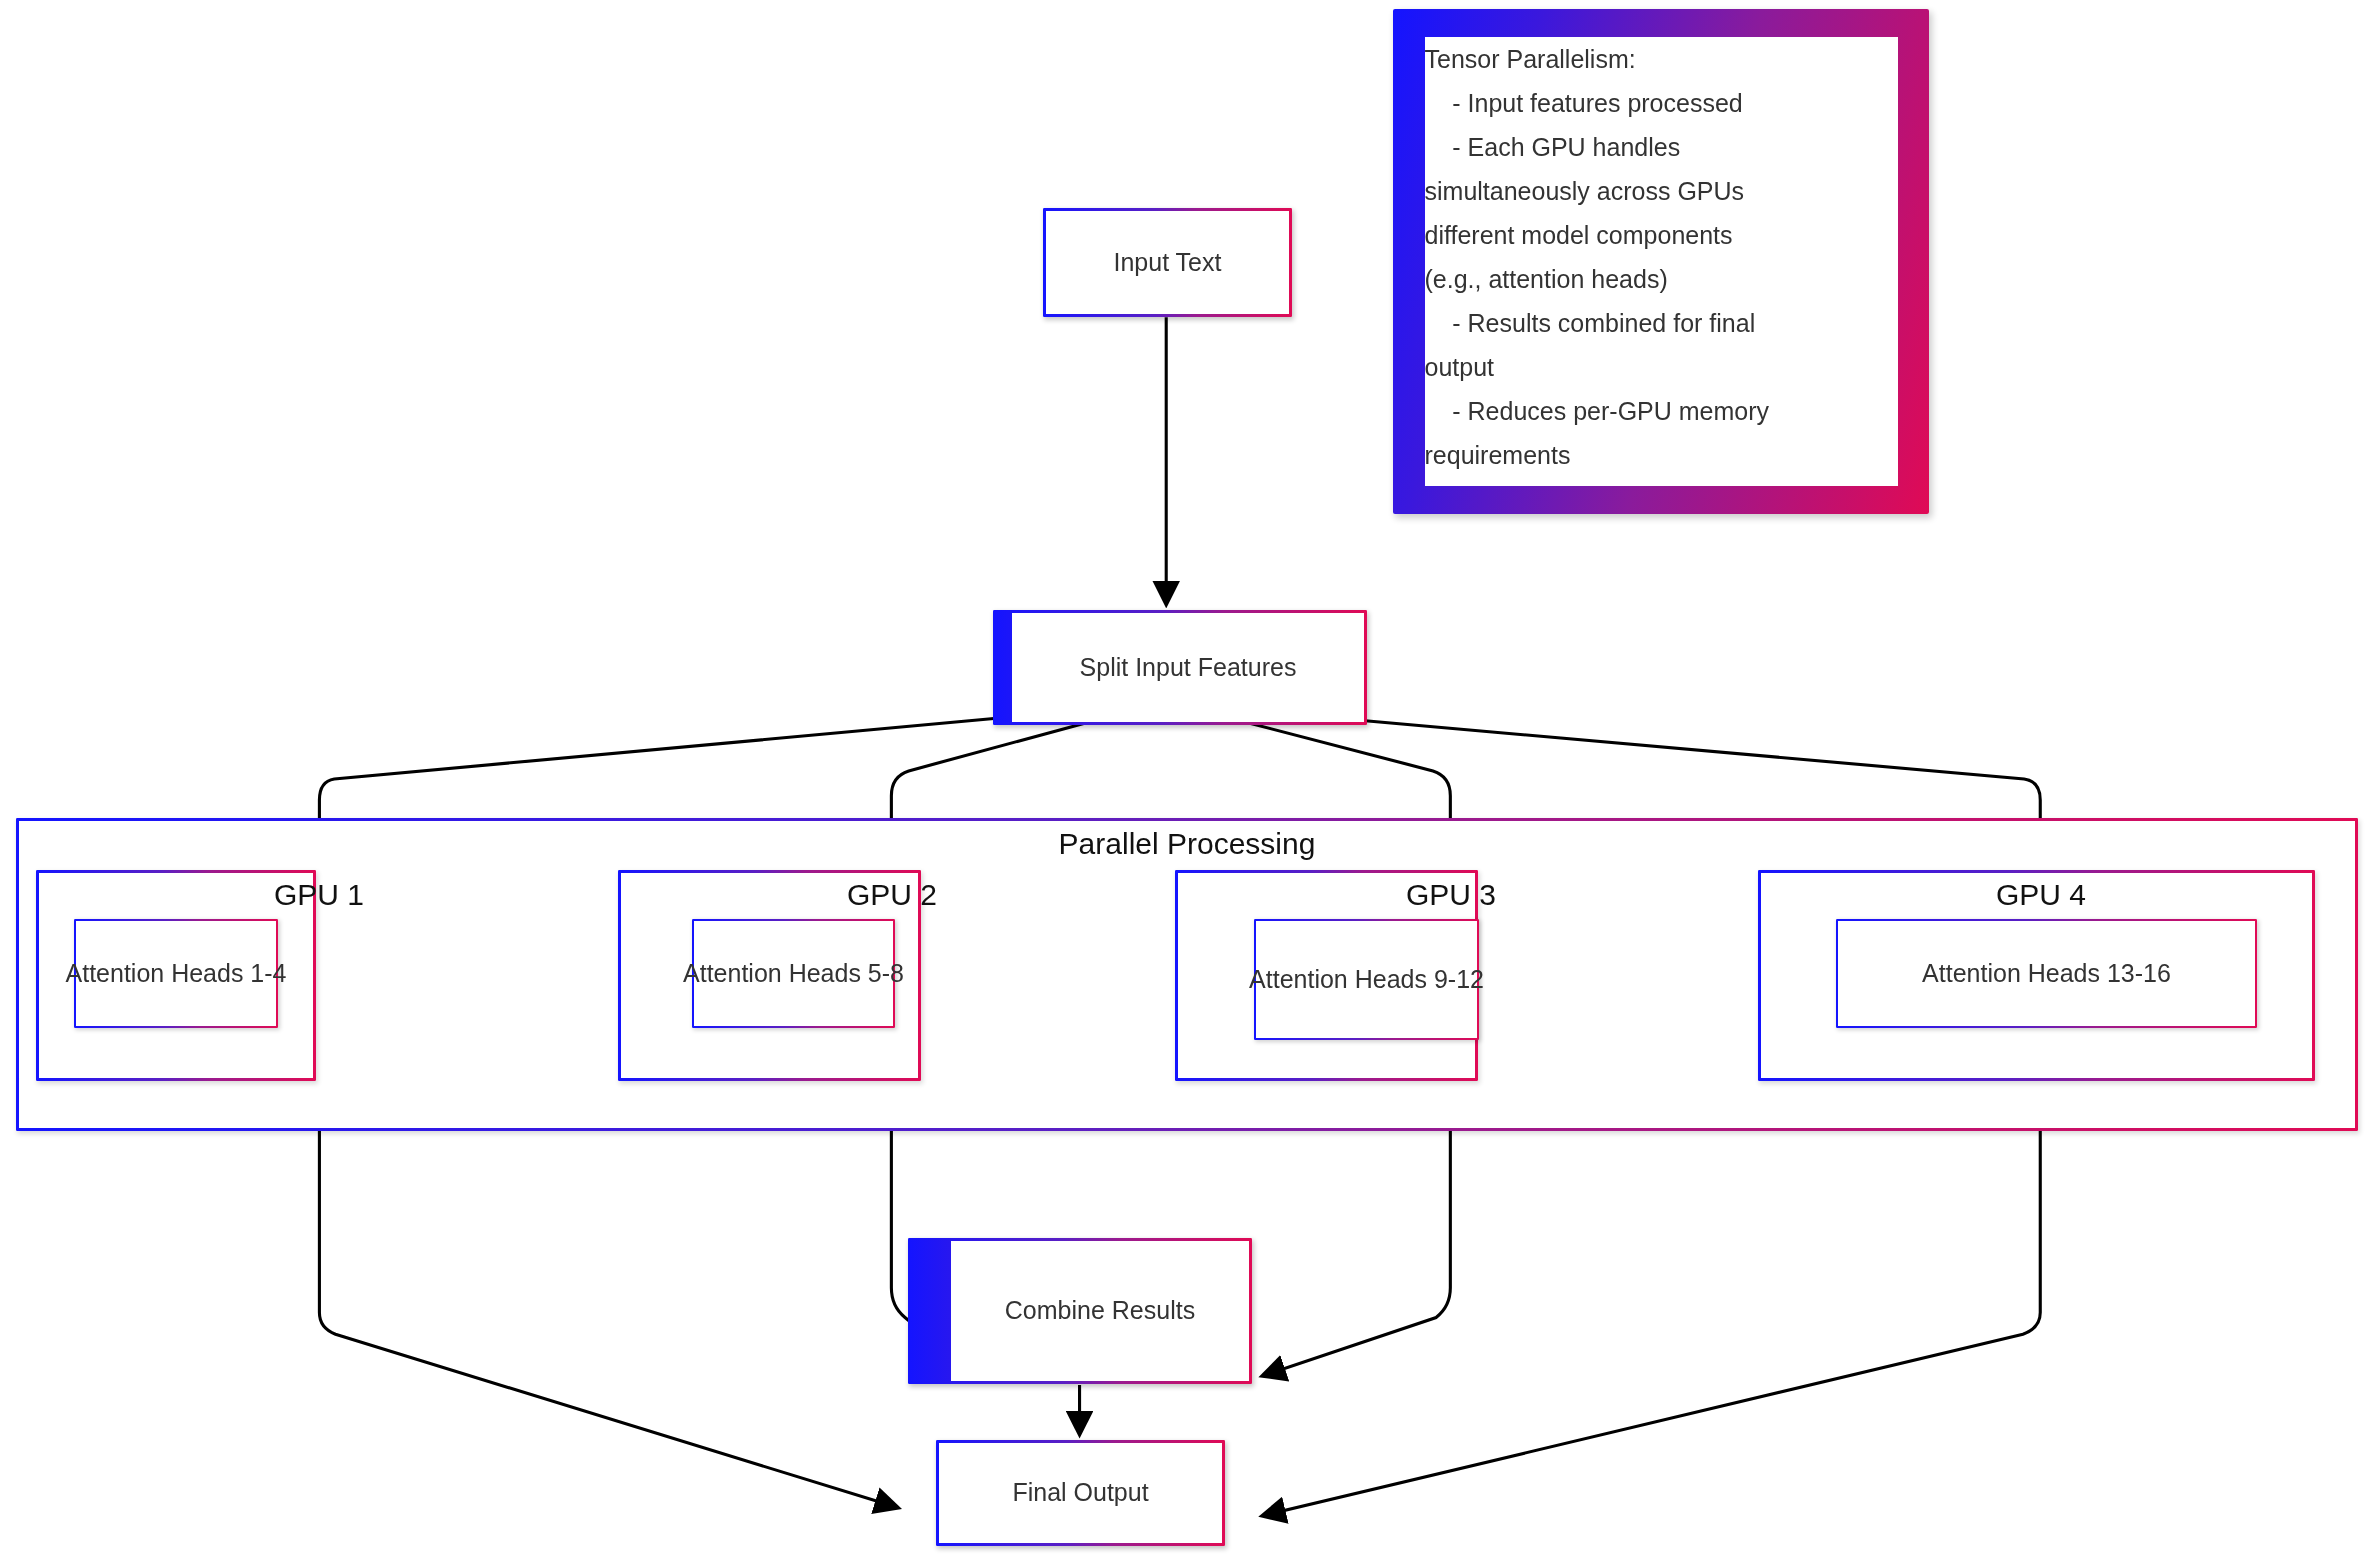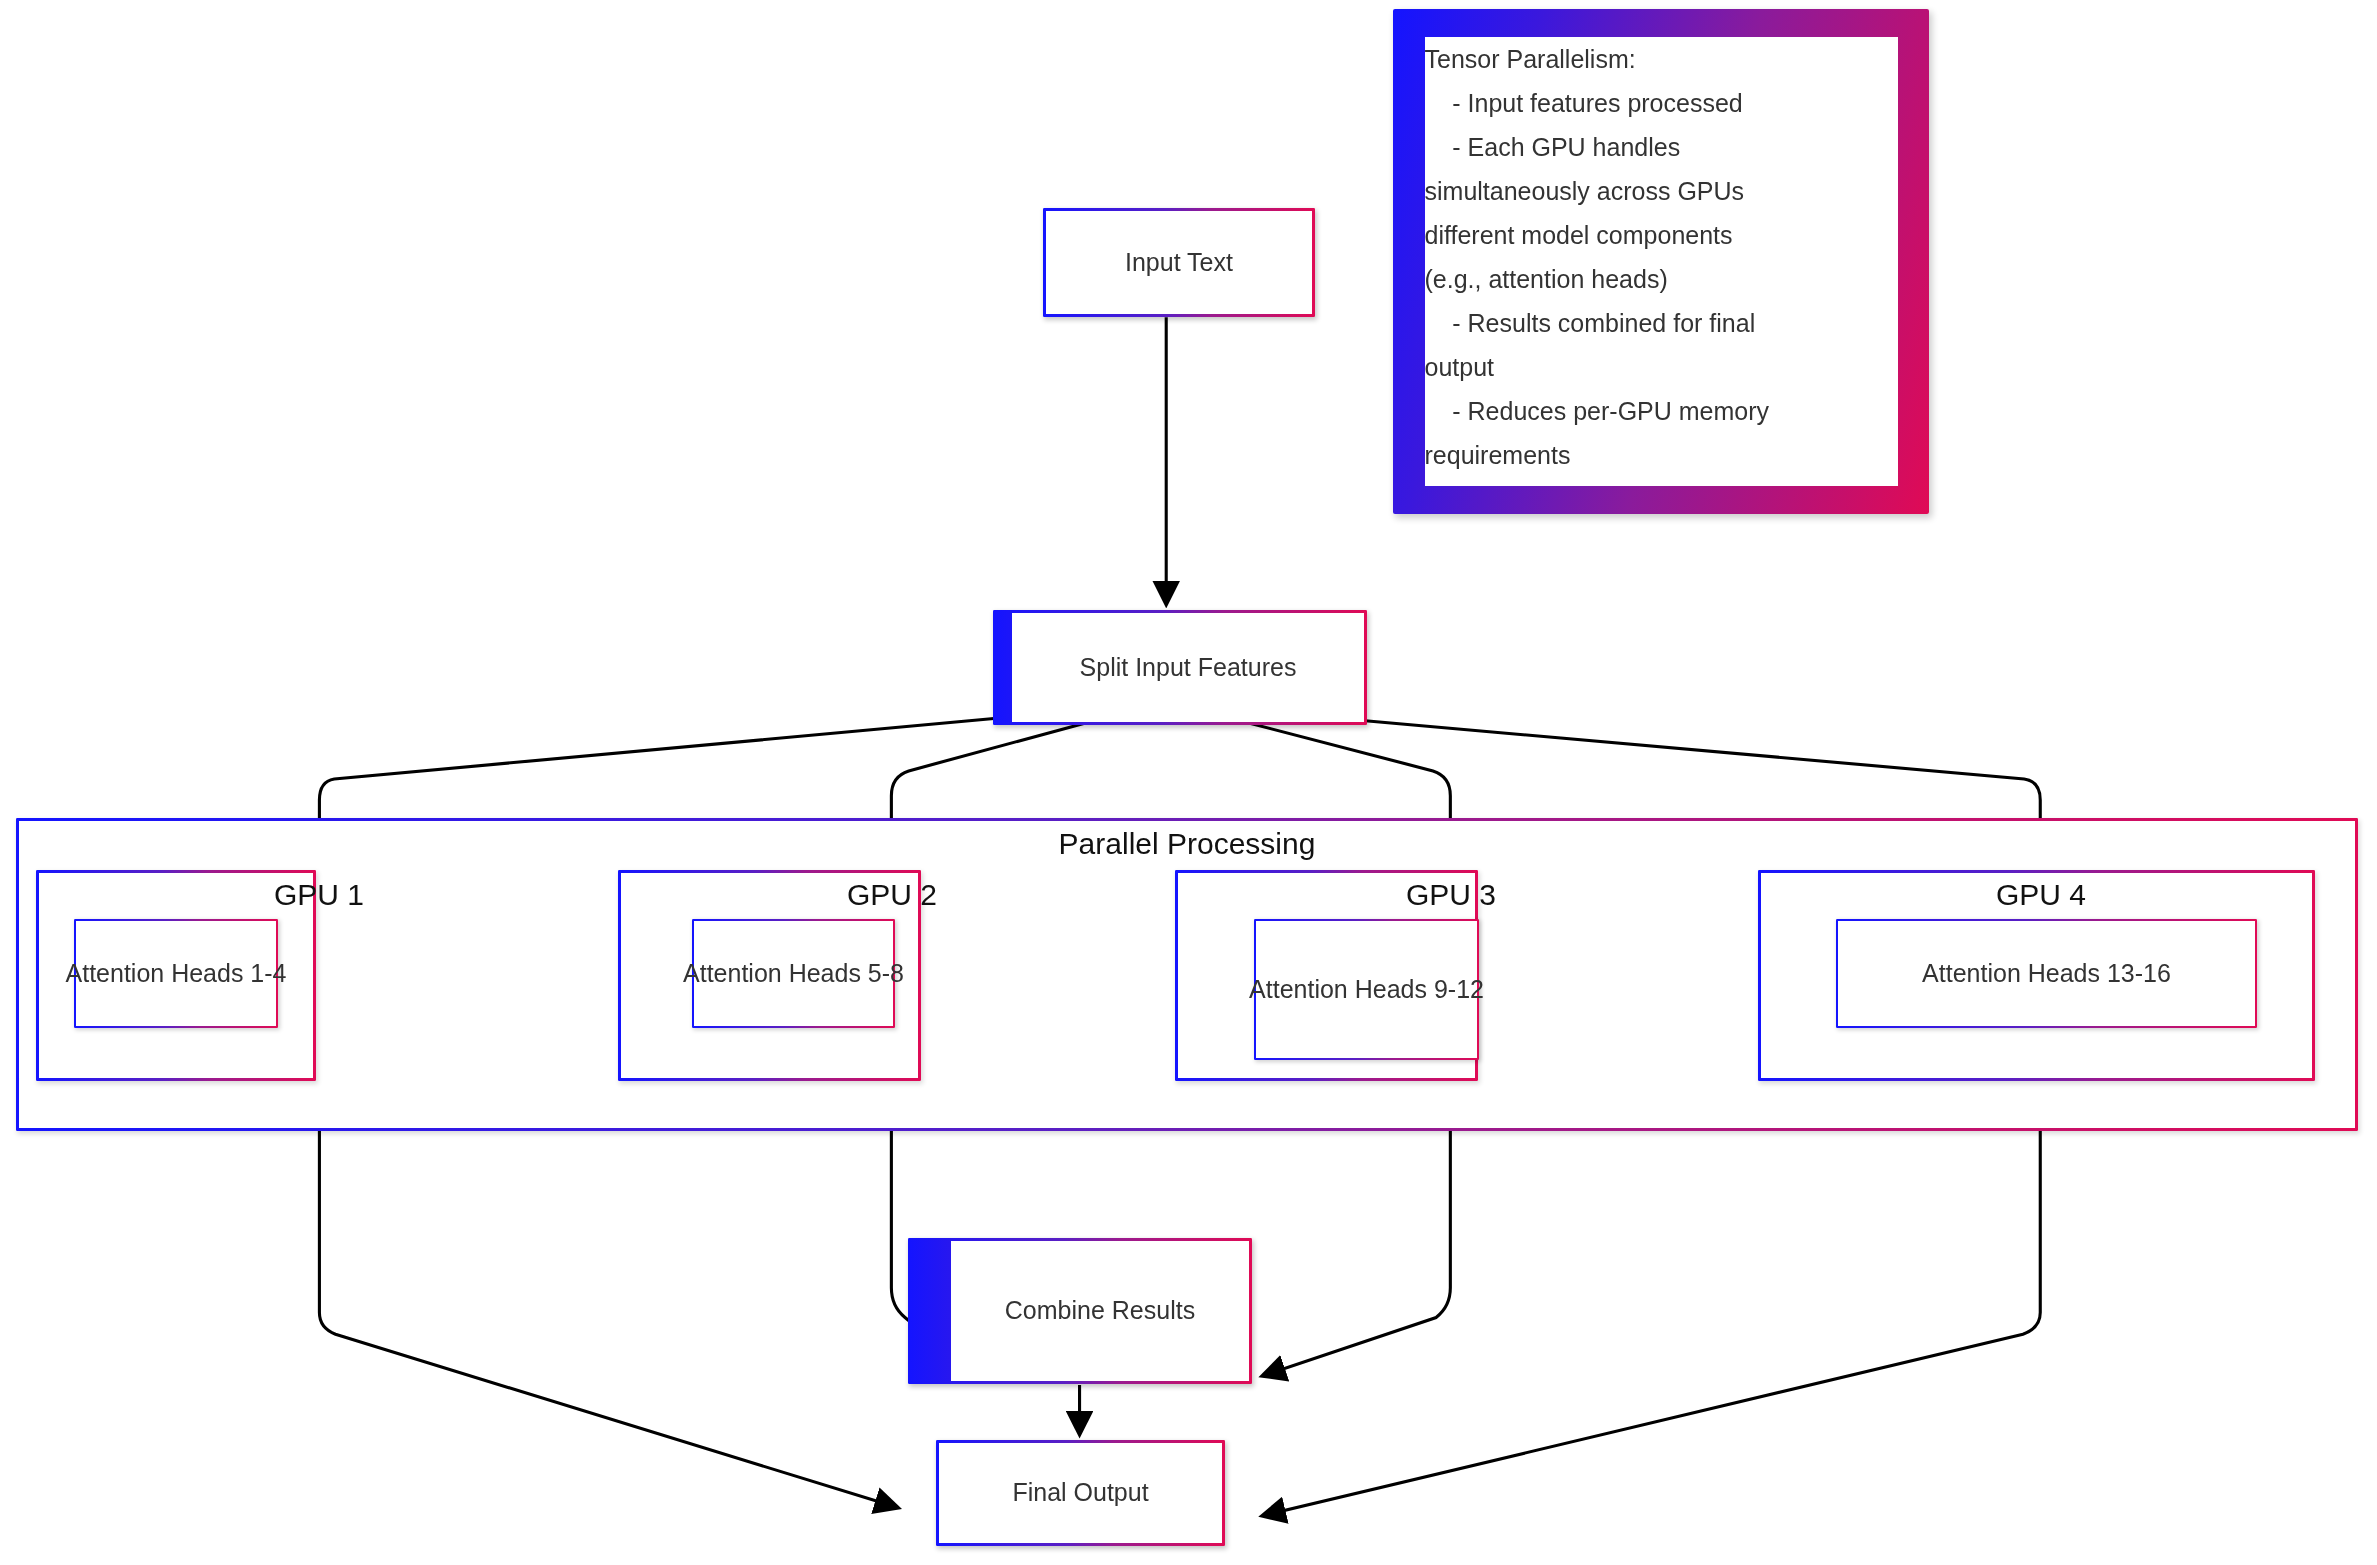--- a/index.html
+++ b/index.html
@@ -119,31 +119,31 @@
   </div>
 
   <div class="cluster" style="left:618px;top:870px;width:303px;height:211px;"></div>
   <div class="cluster-title" style="left:892px;top:878px;">GPU 2</div>
   <div class="gbox thin" style="left:692px;top:919px;width:203px;height:109px;">
     <span class="nodelabel">Attention Heads 5-8</span>
   </div>
 
   <div class="cluster" style="left:1175px;top:870px;width:303px;height:211px;"></div>
   <div class="cluster-title" style="left:1451px;top:878px;">GPU 3</div>
-  <div class="gbox thin" style="left:1254px;top:919px;width:225px;height:141px;">
+  <div class="gbox thin" style="left:1254px;top:919px;width:225px;height:121px;">
     <span class="nodelabel">Attention Heads 9-12</span>
   </div>
 
   <div class="cluster" style="left:1758px;top:870px;width:557px;height:211px;"></div>
   <div class="cluster-title" style="left:2041px;top:878px;">GPU 4</div>
   <div class="gbox thin" style="left:1836px;top:919px;width:421px;height:109px;">
     <span class="nodelabel">Attention Heads 13-16</span>
   </div>
 
-  <div class="gbox" style="left:1043px;top:208px;width:272px;height:109px;">
+  <div class="gbox" style="left:1043px;top:208px;width:249px;height:109px;">
     <span class="nodelabel">Input Text</span>
   </div>
 
   <div class="gbox" style="left:993px;top:610px;width:374px;height:115px;padding-left:16px;">
     <span class="nodelabel">Split Input Features</span>
   </div>
 
   <div class="gbox" style="left:908px;top:1238px;width:344px;height:146px;padding-left:40px;">
     <span class="nodelabel">Combine Results</span>
   </div>

